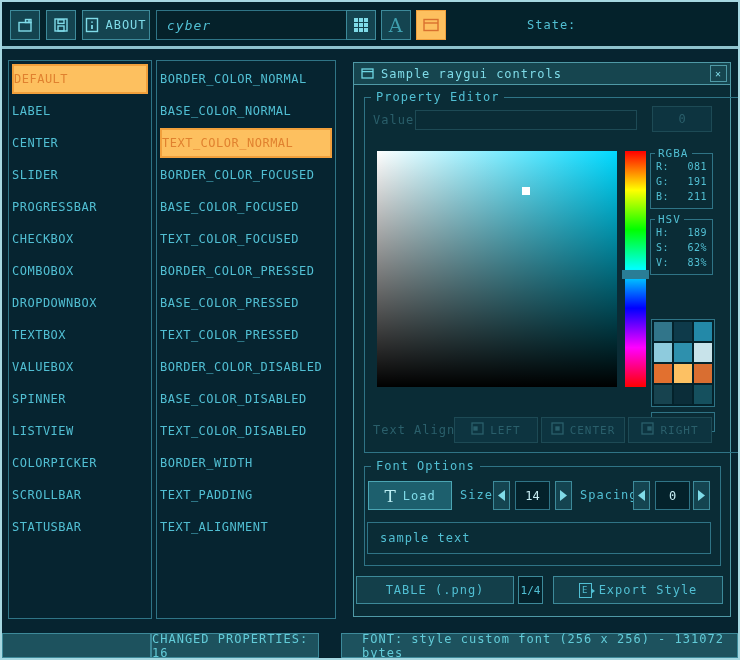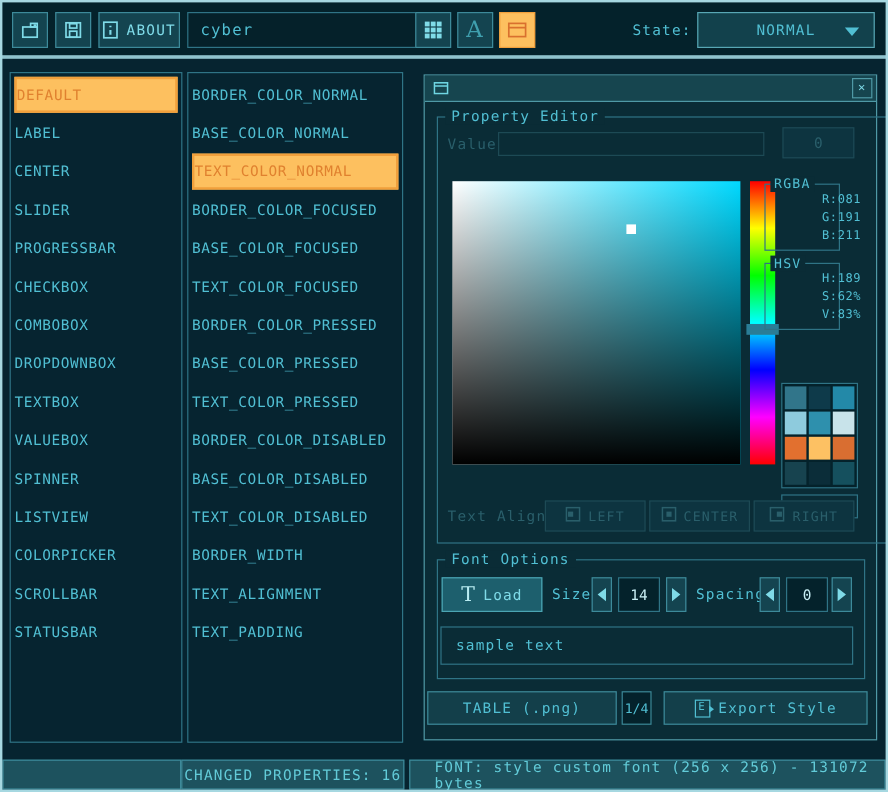--- a/index.html
+++ b/index.html
@@ -31,21 +31,21 @@
 
   
   .toolbar{position:absolute;left:0;top:0;width:740px;height:49px;background:var(--toolbar-bg);border-bottom:3px solid #8fc3cd;}
   .tbtn{position:absolute;top:10px;height:30px;background:var(--btn-bg);border:1px solid var(--btn-border);
         color:var(--text-bright);display:flex;align-items:center;justify-content:center;gap:6px;cursor:pointer;
         font-family:inherit;font-size:12px;letter-spacing:1px;}
   .tbtn svg{display:block;}
   .tbtn.active{background:var(--accent);border-color:var(--accent-border);color:#d9702e;}
   .serif{font-family:"DejaVu Serif","Liberation Serif",serif;}
   .name-input{position:absolute;left:156px;top:10px;width:204px;height:30px;background:#05212a;
-        border:1px solid var(--border);color:var(--text);font-family:inherit;font-size:13px;letter-spacing:1px;padding:0 10px;outline:none;}
+        border:1px solid var(--border);color:var(--text);font-family:inherit;font-size:13px;letter-spacing:1px;padding:0 10px;outline:none;font-style:italic;}
   .state-label{position:absolute;left:527px;top:18px;font-size:12px;color:var(--text);letter-spacing:1px;}
   .dropdown{position:absolute;left:581px;top:10px;width:148px;height:30px;background:#12414c;border:1px solid #58a7b5;
         color:var(--text);font-size:12px;letter-spacing:1px;display:flex;align-items:center;justify-content:center;cursor:pointer;}
   .dropdown .caret{position:absolute;right:12px;top:12px;width:0;height:0;border-left:6px solid transparent;border-right:6px solid transparent;border-top:7px solid var(--text);}
 
   
   .list{position:absolute;top:60px;height:559px;border:1px solid var(--border);background:var(--bg);padding:3px;}
   .list.controls{left:8px;width:144px;}
   .list.props{left:156px;width:180px;}
   .list-item{height:30px;line-height:30px;margin-bottom:2px;text-align:left;color:var(--text);
@@ -71,21 +71,21 @@
   .zero-btn{position:absolute;left:287px;top:8px;width:60px;height:26px;background:#0d3440;border:1px solid var(--dim-border);
         color:var(--dim-text);font-family:inherit;font-size:12px;cursor:pointer;}
 
   .sv-square{position:absolute;left:12px;top:53px;width:240px;height:236px;cursor:crosshair;
         background:linear-gradient(to bottom, rgba(0,0,0,0), #000),linear-gradient(to right, #fff, var(--hue));}
   .sv-cursor{position:absolute;left:145px;top:36px;width:8px;height:8px;background:#fff;}
   .hue-bar{position:absolute;left:260px;top:53px;width:21px;height:236px;cursor:pointer;
         background:linear-gradient(to bottom,#f00 0%,#ff0 16.6%,#0f0 33.3%,#0ff 50%,#00f 66.6%,#f0f 83.3%,#f00 100%);}
   .hue-handle{position:absolute;left:-3px;top:119px;width:27px;height:9px;background:#2a7d96;}
 
-  .mini-group{position:absolute;left:272px;width:63px;height:56px;border:1px solid var(--border);padding-left:42px;}
+  .mini-group{position:absolute;left:285px;width:63px;height:56px;border:1px solid var(--border);}
   .mini-row{display:flex;justify-content:space-between;padding:0 5px;color:var(--text);font-size:10px;line-height:15px;letter-spacing:0.5px;}
   .mini-group .rows{padding-top:5px;}
 
   .swatches{position:absolute;left:286px;top:221px;width:64px;border:1px solid var(--border);background:#04222b;
         display:grid;grid-template-columns:repeat(3,1fr);gap:2px;padding:2px;}
   .swatch{height:19px;cursor:pointer;}
   .hex-box{position:absolute;left:286px;top:314px;width:64px;height:20px;border:1px solid var(--border);
         color:var(--text);font-size:10px;letter-spacing:0.5px;display:flex;align-items:center;justify-content:center;cursor:text;}
 
   .align-label{position:absolute;left:8px;top:325px;width:84px;overflow:hidden;white-space:nowrap;}
@@ -171,24 +171,20 @@
     </button>
     <button class="tbtn active" style="left:416px;width:30px;">
       <span>
         <svg width="18" height="16" viewBox="0 0 18 16" fill="none" stroke="#d9702e" stroke-width="1.4">
           <rect x="2" y="2.5" width="14" height="11"></rect>
           <path d="M2 6h14"></path>
         </svg>
       </span>
     </button>
     <span class="state-label">State:</span>
-    <div class="dropdown">
-      <span>NORMAL</span>
-      <span class="caret"></span>
-    </div>
   </div>
 
   <div class="list controls">
       <div class="list-item selected">DEFAULT</div>
       <div class="list-item">LABEL</div>
       <div class="list-item">CENTER</div>
       <div class="list-item">SLIDER</div>
       <div class="list-item">PROGRESSBAR</div>
       <div class="list-item">CHECKBOX</div>
       <div class="list-item">COMBOBOX</div>
@@ -208,32 +204,33 @@
       <div class="list-item">BORDER_COLOR_FOCUSED</div>
       <div class="list-item">BASE_COLOR_FOCUSED</div>
       <div class="list-item">TEXT_COLOR_FOCUSED</div>
       <div class="list-item">BORDER_COLOR_PRESSED</div>
       <div class="list-item">BASE_COLOR_PRESSED</div>
       <div class="list-item">TEXT_COLOR_PRESSED</div>
       <div class="list-item">BORDER_COLOR_DISABLED</div>
       <div class="list-item">BASE_COLOR_DISABLED</div>
       <div class="list-item">TEXT_COLOR_DISABLED</div>
       <div class="list-item">BORDER_WIDTH</div>
+      <div class="list-item">TEXT_PADDING</div>
       <div class="list-item">TEXT_ALIGNMENT</div>
-      <div class="list-item">TEXT_PADDING</div>
     </div>
 
   <div class="window">
     <div class="titlebar">
       <span class="w-icon">
         <svg width="13" height="11" viewBox="0 0 13 11" fill="none" stroke="#6fd6e3" stroke-width="1.3">
           <rect x="1" y="1" width="11" height="9"></rect>
             <path d="M1 3.6h11"></path>
         </svg>
       </span>
+      <span>Sample raygui controls</span>
       <span class="close-btn">✕</span>
     </div>
 
     <div class="group prop-editor">
       <span class="group-title">Property Editor</span>
 
       <span class="abs dim-label" style="left:8px;top:15px;">Value:</span>
       <input class="value-input" readonly="" value="" style="">
       <button class="zero-btn">0</button>
 
@@ -362,19 +359,19 @@
     <div class="page-box">1/4</div>
     <button class="bottom-btn" style="left:199px;width:170px;">
       <span class="export-icon">
           <span>E</span>
         </span>
       <span>Export Style</span>
     </button>
   </div>
 
   <div class="statusseg" style="left:2px;width:149px;"></div>
-  <div class="statusseg" style="left:151px;width:186px;justify-content:center;">
+  <div class="statusseg" style="left:151px;width:168px;justify-content:center;">
     <span>CHANGED PROPERTIES: 16</span>
   </div>
   <div class="statusseg" style="left:341px;width:397px;padding-left:20px;">
     <span>FONT: style custom font (256 x 256) - 131072 bytes</span>
   </div>
 </div>
 
 </body></html>

